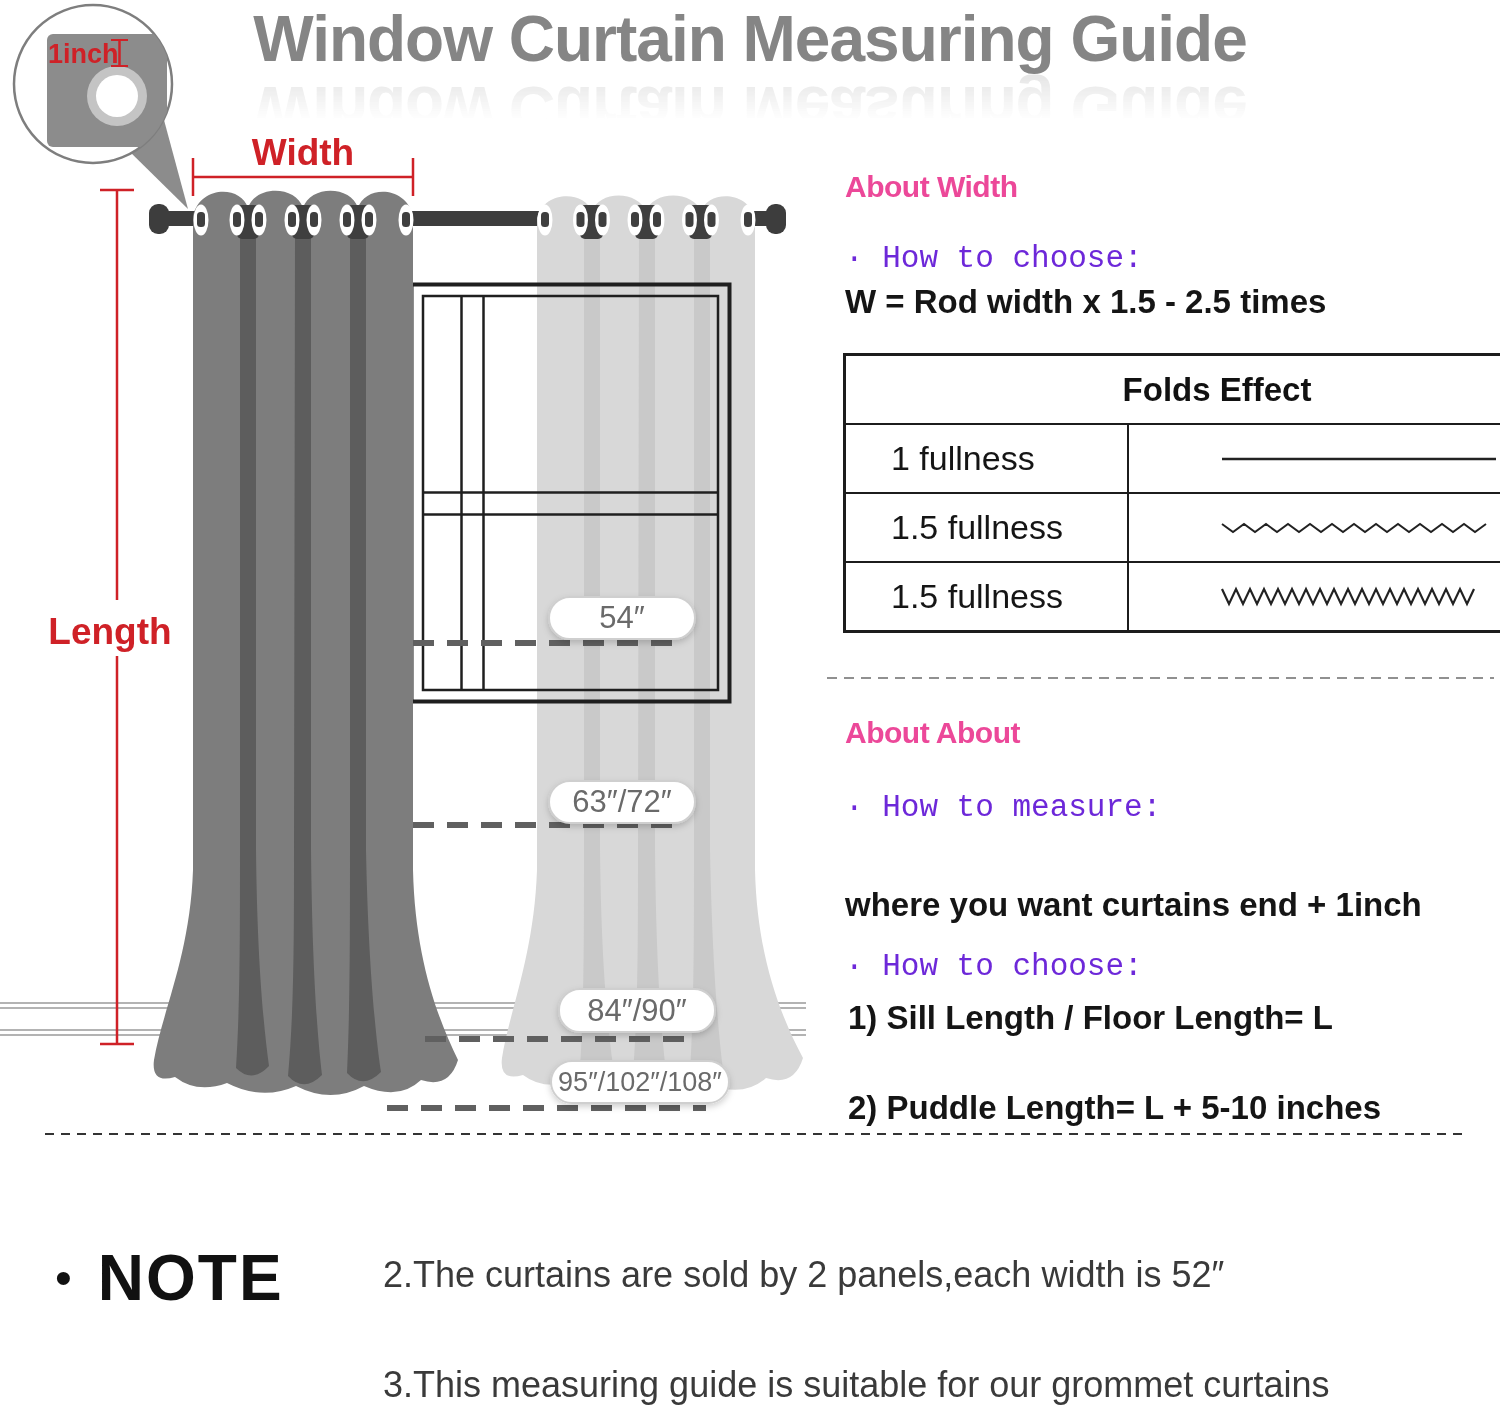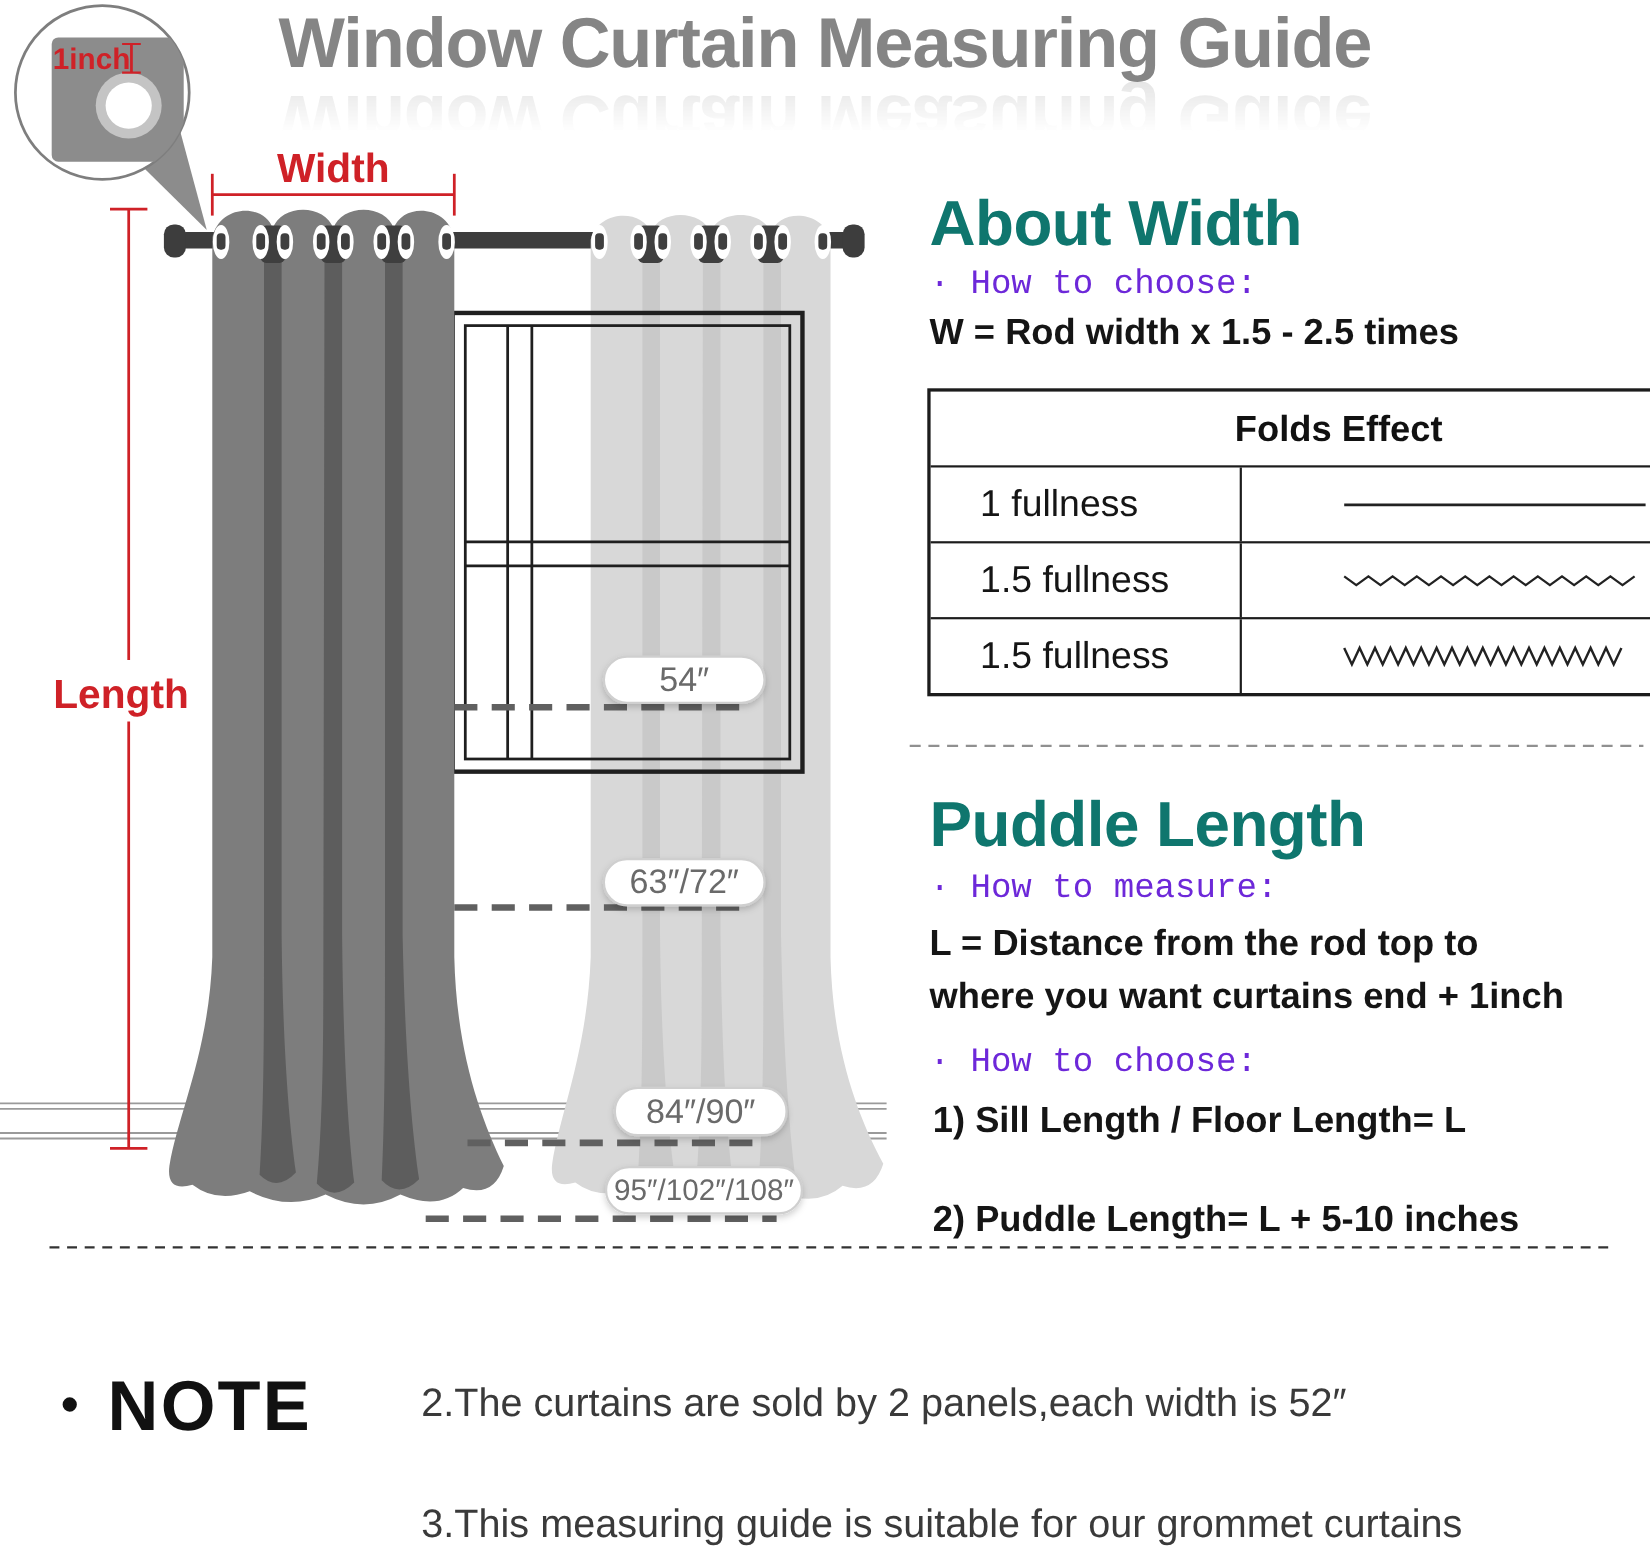--- a/index.html
+++ b/index.html
@@ -7,21 +7,21 @@
         font-family:"Liberation Sans",sans-serif;color:#1d1d1d;}
   
   .title-wrap{position:absolute;top:4px;left:0;right:0;text-align:center;}
   .page-title{margin:0;font-size:64px;line-height:1.1;font-weight:700;color:#858585;letter-spacing:-1px;}
   .title-reflection{margin:0;font-size:64px;line-height:1.1;font-weight:700;color:#9a9a9a;letter-spacing:-1px;
      transform:scaleY(-1);opacity:.28;
      -webkit-mask-image:linear-gradient(to top,rgba(0,0,0,.9) 0%,transparent 65%);
      mask-image:linear-gradient(to top,rgba(0,0,0,.9) 0%,transparent 65%);}
   
   .abs{position:absolute;white-space:nowrap;}
-  .h2{font-size:58px;font-weight:700;color:#0f766e;letter-spacing:-.5px;}
+  .h2{font-size:30px;font-weight:700;color:#ec4899;letter-spacing:-.5px;}
   .plain{font-size:31px;font-weight:400;color:#6d28d9;font-family:Liberation Mono, monospace;}
   .formula{font-size:33px;font-weight:700;color:#151515;}
   .note-line{font-size:36px;font-weight:400;color:#3a3a3a;}
   
   .folds-table{position:absolute;left:843px;top:353px;width:748px;border:3px solid #1c1c1c;background:#fff;box-sizing:border-box;}
   .ft-header{height:67px;border-bottom:2px solid #1c1c1c;display:flex;align-items:center;justify-content:center;
      font-size:33px;font-weight:700;color:#111;}
   .ft-row{display:flex;height:67px;border-bottom:2px solid #1c1c1c;}
   .ft-row:last-child{border-bottom:none;}
   .ft-label{width:283px;border-right:2px solid #1c1c1c;display:flex;align-items:center;padding-left:45px;
@@ -239,23 +239,22 @@
     <div class="ft-row">
       <div class="ft-label">1.5 fullness</div>
       <div class="ft-fold">
         <svg width="290" height="30">
             <path d="M8,7 l7,15 7,-15 7,15 7,-15 7,15 7,-15 7,15 7,-15 7,15 7,-15 7,15 7,-15 7,15 7,-15 7,15 7,-15 7,15 7,-15 7,15 7,-15 7,15 7,-15 7,15 7,-15 7,15 7,-15 7,15 7,-15 7,15 7,-15 7,15 7,-15 7,15 7,-15 7,15 7,-15" fill="none" stroke="#222" stroke-width="2.2"></path>
           </svg>
       </div>
     </div>
   </div>
 
-  <div class="abs h2" style="left:845px;top:716px;">Puddle Length</div>
+  <div class="abs h2" style="left:845px;top:716px;">About About</div>
   <div class="abs plain" style="left:845px;top:790px;">· How to measure:</div>
-  <div class="abs formula" style="left:845px;top:838px;">L = Distance from the rod top to</div>
   <div class="abs formula" style="left:845px;top:886px;">where you want curtains end + 1inch</div>
   <div class="abs plain" style="left:845px;top:949px;">· How to choose:</div>
   <div class="abs formula" style="left:848px;top:999px;">1)  Sill Length / Floor Length= L</div>
   <div class="abs formula" style="left:848px;top:1049px;margin-top:40px;">2)  Puddle Length= L + 5-10 inches</div>
 
   <div class="note-head">
     <span class="note-bullet">•</span>
     <span class="note-word">NOTE</span>
   </div>
   <div class="abs note-line" style="left:383px;top:1254px;">2.The curtains are sold by 2 panels,each width is 52″</div>

